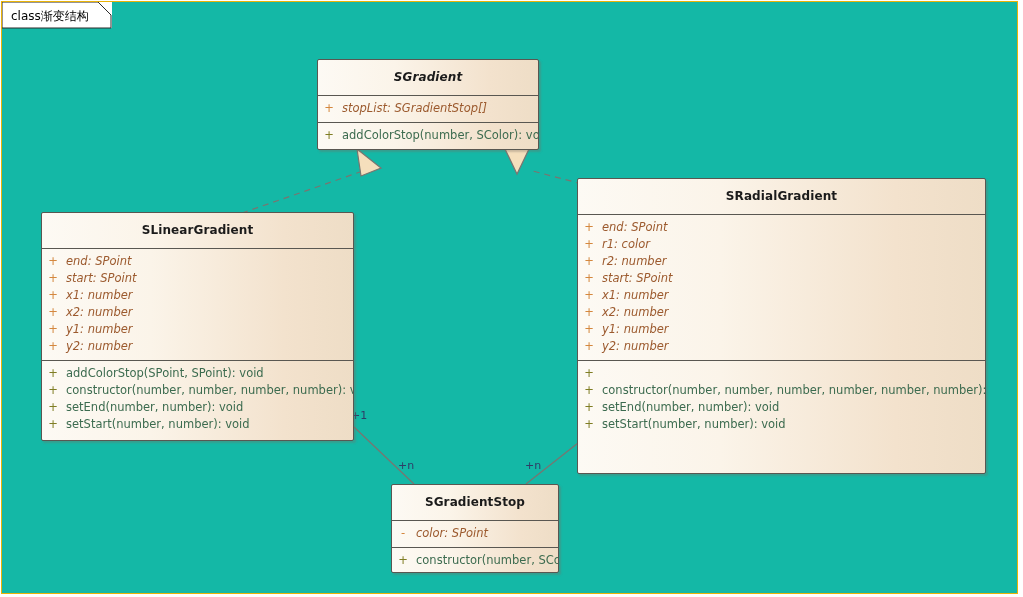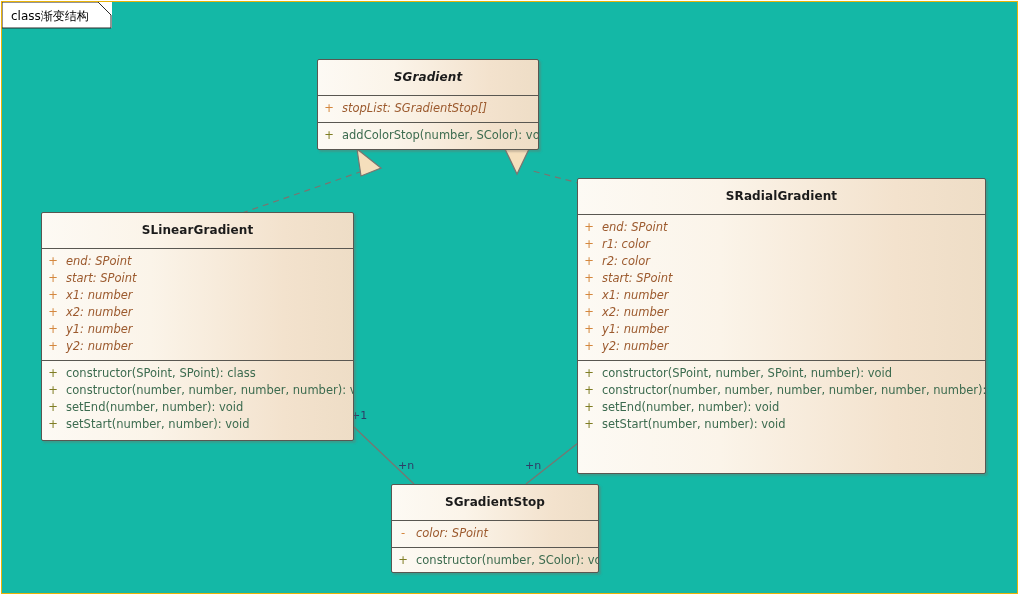--- a/index.html
+++ b/index.html
@@ -142,21 +142,21 @@
         <span class="mtxt">y1: number</span>
       </div>
       <div class="member attr">
         <span class="vis">+</span>
         <span class="mtxt">y2: number</span>
       </div>
     </div>
     <div class="sec members">
       <div class="member meth">
         <span class="vis">+</span>
-        <span class="mtxt">constructor(SPoint, SPoint): class</span>
+        <span class="mtxt">addColorStop(SPoint, SPoint): void</span>
       </div>
       <div class="member meth">
         <span class="vis">+</span>
         <span class="mtxt">constructor(number, number, number, number): void</span>
       </div>
       <div class="member meth">
         <span class="vis">+</span>
         <span class="mtxt">setEnd(number, number): void</span>
       </div>
       <div class="member meth">
@@ -174,21 +174,21 @@
       <div class="member attr">
         <span class="vis">+</span>
         <span class="mtxt">end: SPoint</span>
       </div>
       <div class="member attr">
         <span class="vis">+</span>
         <span class="mtxt">r1: color</span>
       </div>
       <div class="member attr">
         <span class="vis">+</span>
-        <span class="mtxt">r2: color</span>
+        <span class="mtxt">r2: number</span>
       </div>
       <div class="member attr">
         <span class="vis">+</span>
         <span class="mtxt">start: SPoint</span>
       </div>
       <div class="member attr">
         <span class="vis">+</span>
         <span class="mtxt">x1: number</span>
       </div>
       <div class="member attr">
@@ -200,38 +200,37 @@
         <span class="mtxt">y1: number</span>
       </div>
       <div class="member attr">
         <span class="vis">+</span>
         <span class="mtxt">y2: number</span>
       </div>
     </div>
     <div class="sec members">
       <div class="member meth">
         <span class="vis">+</span>
-        <span class="mtxt">constructor(SPoint, number, SPoint, number): void</span>
       </div>
       <div class="member meth">
         <span class="vis">+</span>
         <span class="mtxt">constructor(number, number, number, number, number, number): void</span>
       </div>
       <div class="member meth">
         <span class="vis">+</span>
         <span class="mtxt">setEnd(number, number): void</span>
       </div>
       <div class="member meth">
         <span class="vis">+</span>
         <span class="mtxt">setStart(number, number): void</span>
       </div>
     </div>
   </div>
 
-  <div class="cls" id="box-sgradientstop" style="left:389px;top:482px;width:208px;height:89px;">
+  <div class="cls" id="box-sgradientstop" style="left:389px;top:482px;width:168px;height:89px;">
     <div class="sec">
       <div class="cls-name">SGradientStop</div>
     </div>
     <div class="sec members">
       <div class="member attr">
         <span class="vis">-</span>
         <span class="mtxt">color: SPoint</span>
       </div>
     </div>
     <div class="sec members">

